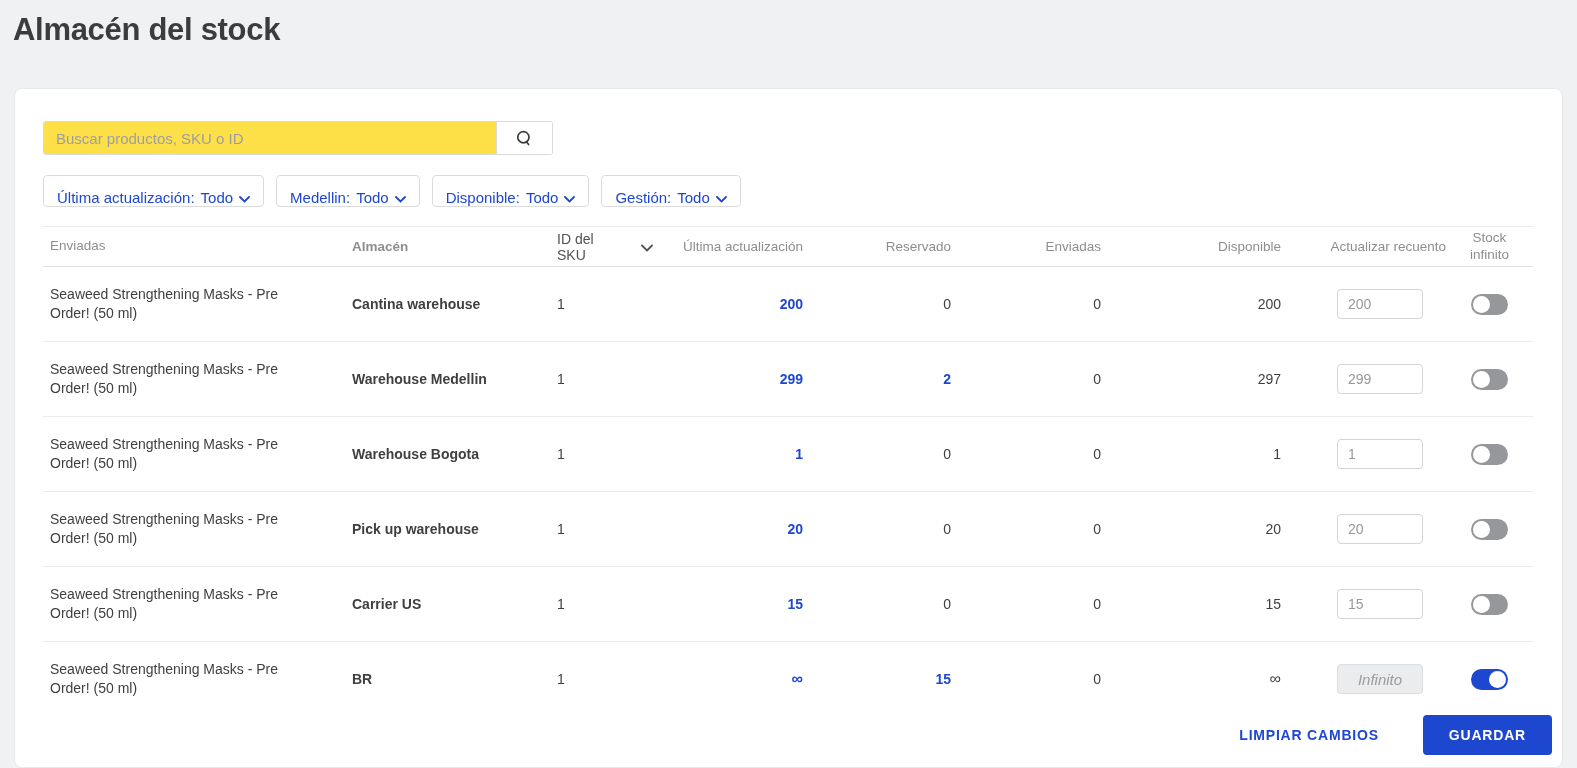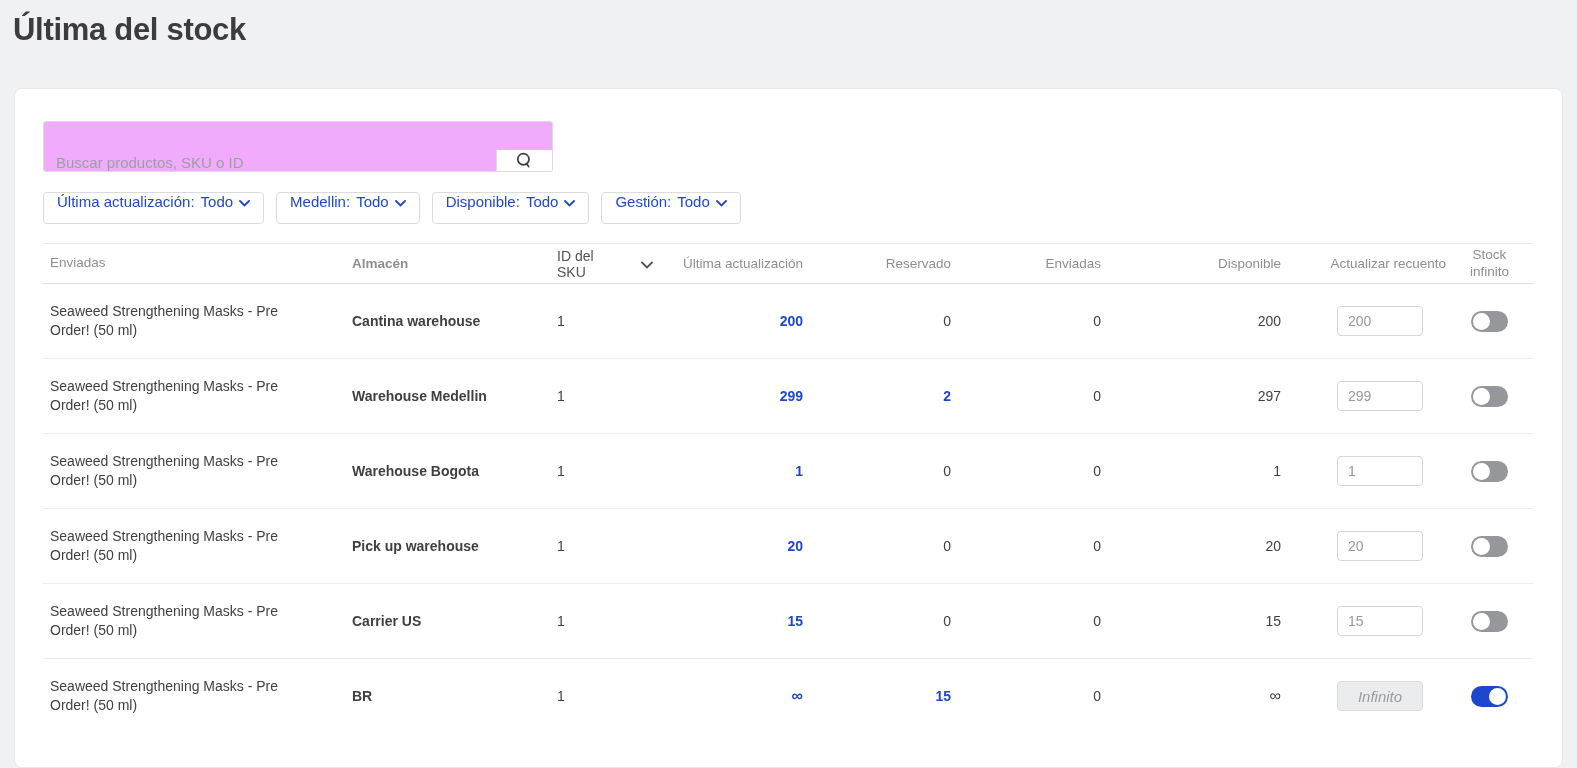--- a/index.html
+++ b/index.html
@@ -25,35 +25,35 @@
   .page-title{
     position:absolute;left:13px;top:12px;margin:0;
     font-size:31px;font-weight:bold;color:#3c3c3e;letter-spacing:-0.3px;
   }
   .card{
     position:absolute;left:14px;top:88px;width:1549px;height:680px;
     background:var(--card-bg);border:1px solid #e7e8ea;border-radius:8px;
     padding:0 28px;
   }
   
-  .search-row{margin-top:32px;display:flex;width:510px;height:51px;
-    border:1px solid var(--border);border-radius:3px;background:#f0abfc;align-items:flex-end;}
+  .search-row{margin-top:32px;display:flex;width:510px;height:34px;
+    border:1px solid var(--border);border-radius:3px;background:#fde047;}
   .search-input{
     flex:1;border:none;outline:none;padding:0 12px;font-size:15px;
     font-family:"Liberation Sans", sans-serif;color:#55565a;background:transparent;
   }
   .search-input::placeholder{color:#9d9ea0;}
   .search-btn{
     width:56px;border:none;border-left:1px solid var(--border);background:#fff;
     display:flex;align-items:center;justify-content:center;cursor:pointer;
   }
   
   .filters{margin-top:20px;display:flex;gap:12px;}
   .chip{
-    display:inline-flex;align-items:flex-start;gap:6px;height:32px;padding:0 13px;
+    display:inline-flex;align-items:flex-end;gap:6px;height:32px;padding:0 13px;
     border:1px solid var(--border);border-radius:4px;background:#fff;
     color:var(--accent);font-size:15px;cursor:pointer;white-space:nowrap;
   }
   .chip b{font-weight:normal;}
   
   .table{margin-top:19px;width:1490px;font-size:14px;}
   .tr{
     display:grid;
     grid-template-columns:295px 205px 110px 150px 148px 150px 180px 165px 87px;
     align-items:center;
@@ -103,21 +103,21 @@
   .save-btn{
     border:none;background:var(--accent);color:#fff;font-weight:bold;font-size:14px;
     letter-spacing:0.8px;height:40px;padding:0 26px;border-radius:4px;cursor:pointer;
     font-family:"Liberation Sans", sans-serif;
   }
   .chev{flex:0 0 auto;}
 </style>
 </head>
 <body>
 
-<h1 class="page-title">Última del stock</h1>
+<h1 class="page-title">Almacén del stock</h1>
 
 <div class="card">
 
   <div class="search-row">
     <input class="search-input" type="text" placeholder="Buscar productos, SKU o ID" style="">
     <button class="search-btn">
       <span style="display:flex;">
         <svg width="19" height="19" viewBox="0 0 19 19" fill="none">
           <circle cx="8.4" cy="8.2" r="5.6" stroke="#3c3d3f" stroke-width="1.7"></circle>
           <line x1="11.3" y1="12.6" x2="13.6" y2="15.6" stroke="#3c3d3f" stroke-width="1.7" stroke-linecap="round"></line>
@@ -255,14 +255,18 @@
         <div class="ta-r blue-val">15</div>
         <div class="ta-r">0</div>
         <div class="ta-r inf-sym">∞</div>
         <div><input class="count-input disabled" disabled="" value="Infinito" style=""></div>
         <div class="ta-c"><span class="toggle on"><span class="knob"></span></span></div>
       </div>
 
     </div>
   </div>
 
+  <div class="footer">
+    <button class="clear-btn">LIMPIAR CAMBIOS</button>
+    <button class="save-btn">GUARDAR</button>
+  </div>
 
 </div>
 
 </body></html>

